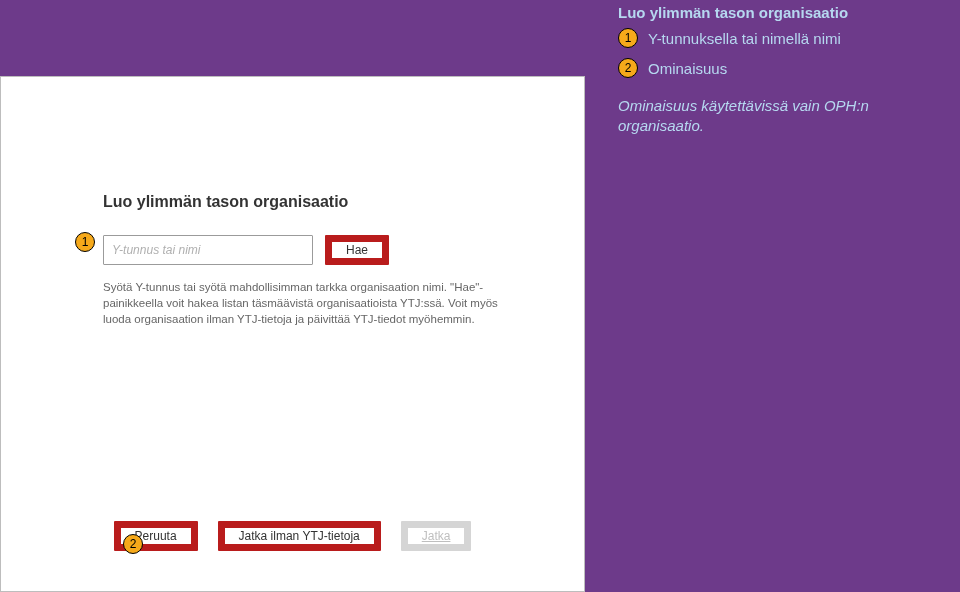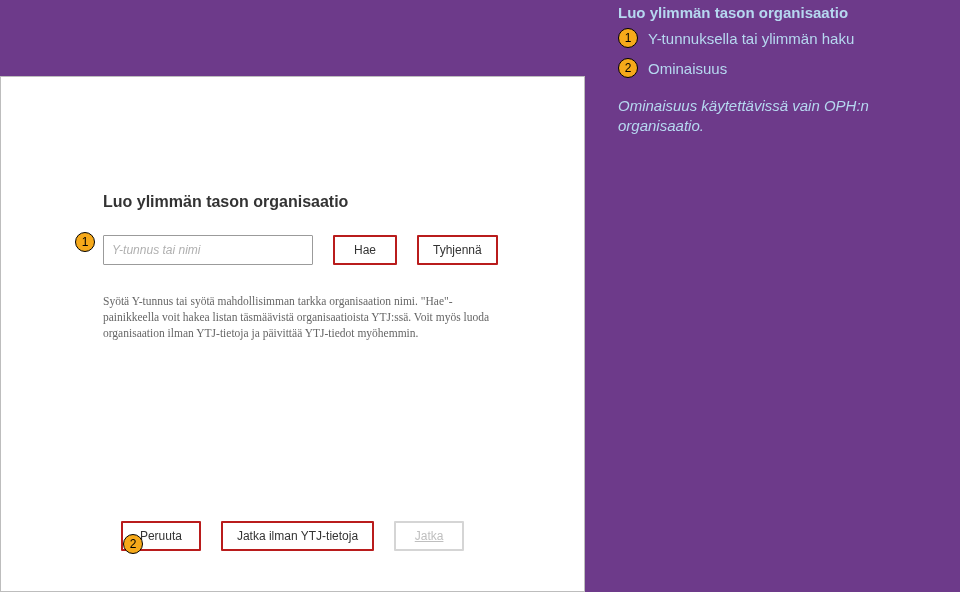--- a/index.html
+++ b/index.html
@@ -60,51 +60,50 @@
       width: 440px;
     }
     .panel-title {
       font-size: 16px;
       color: #333;
       font-weight: 600;
       margin-bottom: 24px;
     }
     .search-row {
       display: flex;
-      gap: 20px;
+      gap: 12px;
       align-items: center;
-      margin-bottom: 28px;
+      margin-bottom: 14px;
     }
     .ytunnus-input {
       width: 210px; height: 30px;
       border: 1px solid #9b9b9b;
       padding: 0 8px;
       font-size: 12px;
       color: #333;
       background: #fff;
       border-radius: 1px;
     }
     .ytunnus-input::placeholder { color: #b0b0b0; font-style: italic; }
     .btn {
       height: 30px;
-      border: 2px solid #b91c1c;
+      border: 7px solid #b91c1c;
       background: #fff;
       font-size: 12px;
       color: #333;
       cursor: pointer;
       padding: 0 14px;
       border-radius: 1px;
       min-width: 64px;
     }
     .help-text {
       font-size: 11.5px;
       color: #666;
       line-height: 1.4;
       max-width: 400px;
-      font-family: Liberation Serif, serif;
     }
     .bottom-row {
       position: absolute;
       left: 0; bottom: 40px;
       width: 100%;
       display: flex;
       justify-content: center;
       gap: 20px;
     }
     .btn-cancel { min-width: 80px; }
@@ -130,37 +129,36 @@
     .callout-2 { left: 123px; top: 534px; }
   </style>
 </head>
 <body>
 
 <div class="doc-title">Luo ylimmän tason organisaatio</div>
 
 <div class="legend">
   <div class="legend-row">
     <div class="badge">1</div>
-    <div class="legend-label">Y-tunnuksella tai ylimmän haku</div>
+    <div class="legend-label">Y-tunnuksella tai nimellä nimi</div>
   </div>
   <div class="legend-row">
     <div class="badge">2</div>
     <div class="legend-label">Ominaisuus</div>
   </div>
 </div>
 
 <div class="note">Ominaisuus käytettävissä vain OPH:n organisaatio.</div>
 
 <div class="panel">
   <div class="panel-inner">
     <div class="panel-title">Luo ylimmän tason organisaatio</div>
     <div class="search-row">
       <input class="ytunnus-input" type="text" placeholder="Y-tunnus tai nimi" style="">
       <button class="btn">Hae</button>
-      <button class="btn">Tyhjennä</button>
     </div>
     <div class="help-text">Syötä Y-tunnus tai syötä mahdollisimman tarkka organisaation nimi. "Hae"-painikkeella voit hakea listan täsmäävistä organisaatioista YTJ:ssä. Voit myös luoda organisaation ilman YTJ-tietoja ja päivittää YTJ-tiedot myöhemmin.</div>
   </div>
 
   <div class="bottom-row">
     <button class="btn btn-cancel">Peruuta</button>
     <button class="btn btn-without">Jatka ilman YTJ-tietoja</button>
     <button class="btn btn-disabled">Jatka</button>
   </div>
 </div>

